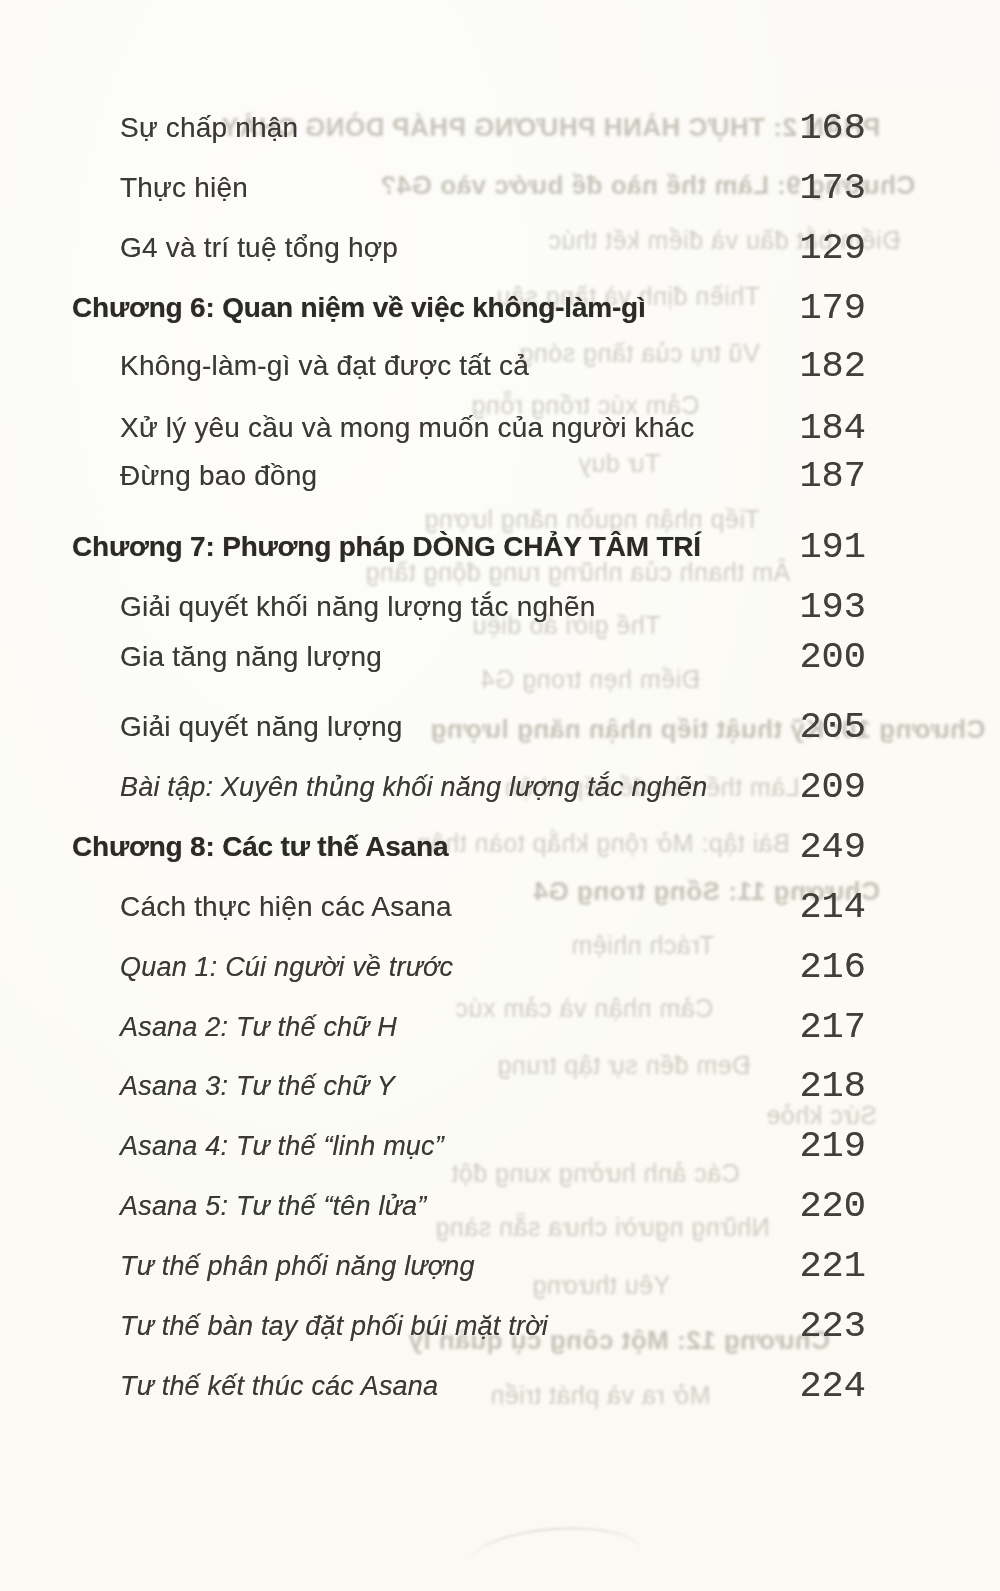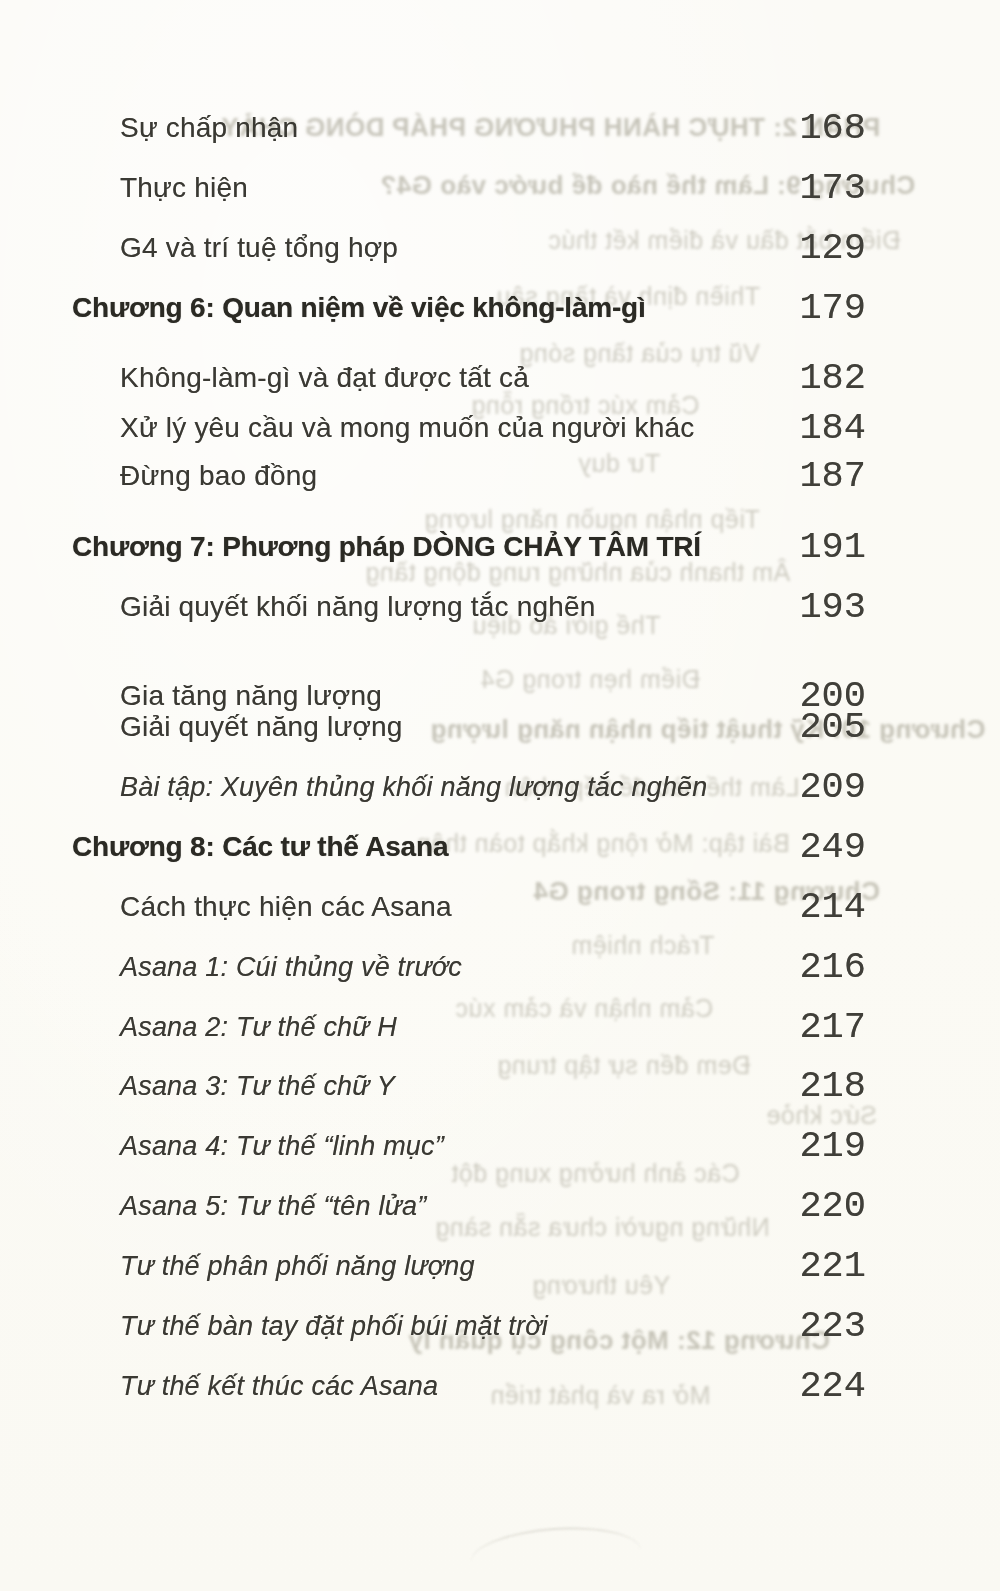--- a/index.html
+++ b/index.html
@@ -125,62 +125,62 @@
         <span class="toc-page-num">173</span>
       </div>
       <div class="toc-row item" style="top: 230px;">
         <span class="toc-label">G4 và trí tuệ tổng hợp</span>
         <span class="toc-page-num">129</span>
       </div>
       <div class="toc-row chapter" style="top: 290px;">
         <span class="toc-label">Chương 6: Quan niệm về việc không-làm-gì</span>
         <span class="toc-page-num">179</span>
       </div>
-      <div class="toc-row item" style="top: 360px;">
+      <div class="toc-row item" style="top: 348px;">
         <span class="toc-label">Không-làm-gì và đạt được tất cả</span>
         <span class="toc-page-num">182</span>
       </div>
       <div class="toc-row item" style="top: 410px;">
         <span class="toc-label">Xử lý yêu cầu và mong muốn của người khác</span>
         <span class="toc-page-num">184</span>
       </div>
       <div class="toc-row item" style="top: 458px;">
         <span class="toc-label">Đừng bao đồng</span>
         <span class="toc-page-num">187</span>
       </div>
       <div class="toc-row chapter" style="top: 529px;">
         <span class="toc-label">Chương 7: Phương pháp DÒNG CHẢY TÂM TRÍ</span>
         <span class="toc-page-num">191</span>
       </div>
       <div class="toc-row item" style="top: 589px;">
         <span class="toc-label">Giải quyết khối năng lượng tắc nghẽn</span>
         <span class="toc-page-num">193</span>
       </div>
-      <div class="toc-row item" style="top: 678px;">
+      <div class="toc-row item" style="top: 639px;">
         <span class="toc-label">Gia tăng năng lượng</span>
         <span class="toc-page-num">200</span>
       </div>
       <div class="toc-row item" style="top: 709px;">
         <span class="toc-label">Giải quyết năng lượng</span>
         <span class="toc-page-num">205</span>
       </div>
       <div class="toc-row item-italic" style="top: 769px;">
         <span class="toc-label">Bài tập: Xuyên thủng khối năng lượng tắc nghẽn</span>
         <span class="toc-page-num">209</span>
       </div>
       <div class="toc-row chapter" style="top: 829px;">
         <span class="toc-label">Chương 8: Các tư thế Asana</span>
         <span class="toc-page-num">249</span>
       </div>
       <div class="toc-row item" style="top: 889px;">
         <span class="toc-label">Cách thực hiện các Asana</span>
         <span class="toc-page-num">214</span>
       </div>
       <div class="toc-row item-italic" style="top: 949px;">
-        <span class="toc-label">Asana 1: Cúi thủng về trước</span>
+        <span class="toc-label">Quan 1: Cúi người về trước</span>
         <span class="toc-page-num">216</span>
       </div>
       <div class="toc-row item-italic" style="top: 1009px;">
         <span class="toc-label">Asana 2: Tư thế chữ H</span>
         <span class="toc-page-num">217</span>
       </div>
       <div class="toc-row item-italic" style="top: 1068px;">
         <span class="toc-label">Asana 3: Tư thế chữ Y</span>
         <span class="toc-page-num">218</span>
       </div>

